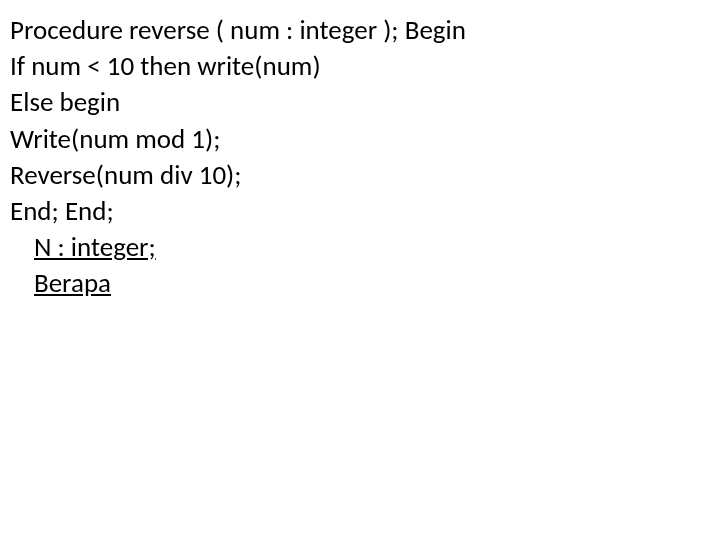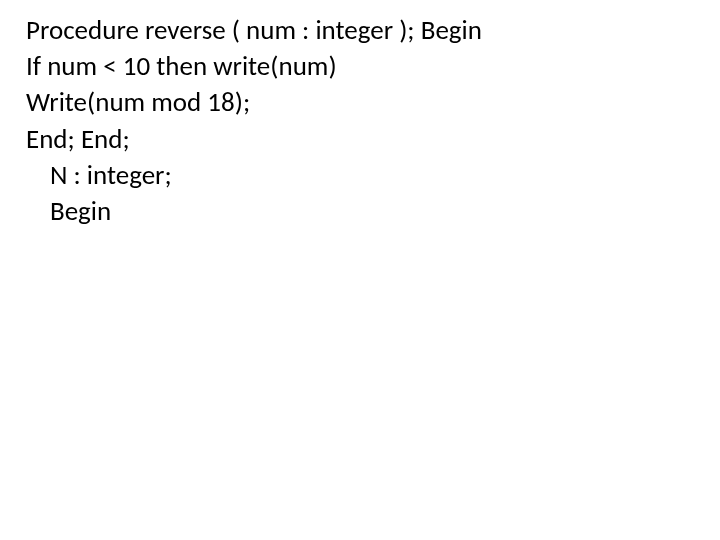--- a/index.html
+++ b/index.html
@@ -8,34 +8,37 @@
     width: 720px;
     height: 540px;
     background: #ffffff;
     font-family: Calibri, "Segoe UI", Arial, sans-serif;
     color: #000000;
   }
   .page {
     box-sizing: border-box;
     width: 720px;
     height: 540px;
-    padding: 12px 18px 0 26px;
+    padding: 12px 18px 0 10px;
   }
   .code-line {
     font-size: 27px;
     line-height: 1.34;
     white-space: pre;
   }
   .indent {
     padding-left: 24px;
+    text-decoration: underline;
   }
 </style>
 </head>
 <body>
 
 <div class="page">
   <div class="code-line">Procedure reverse ( num : integer ); Begin</div>
   <div class="code-line">If num &lt; 10 then write(num)</div>
-  <div class="code-line">Write(num mod 18);</div>
+  <div class="code-line">Else begin</div>
+  <div class="code-line">Write(num mod 1);</div>
+  <div class="code-line">Reverse(num div 10);</div>
   <div class="code-line">End; End;</div>
   <div class="code-line indent">N : integer;</div>
-  <div class="code-line indent">Begin</div>
+  <div class="code-line indent">Berapa</div>
 </div>
 
 </body></html>

